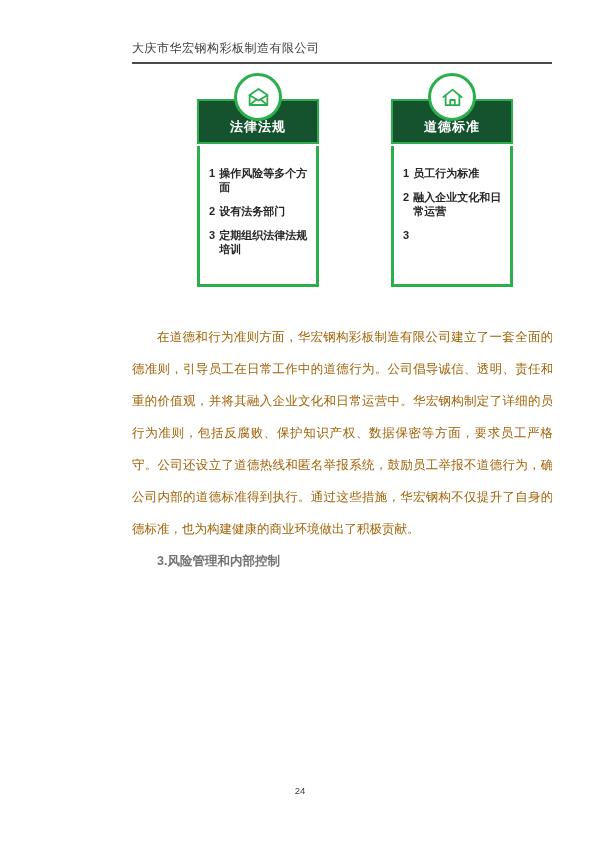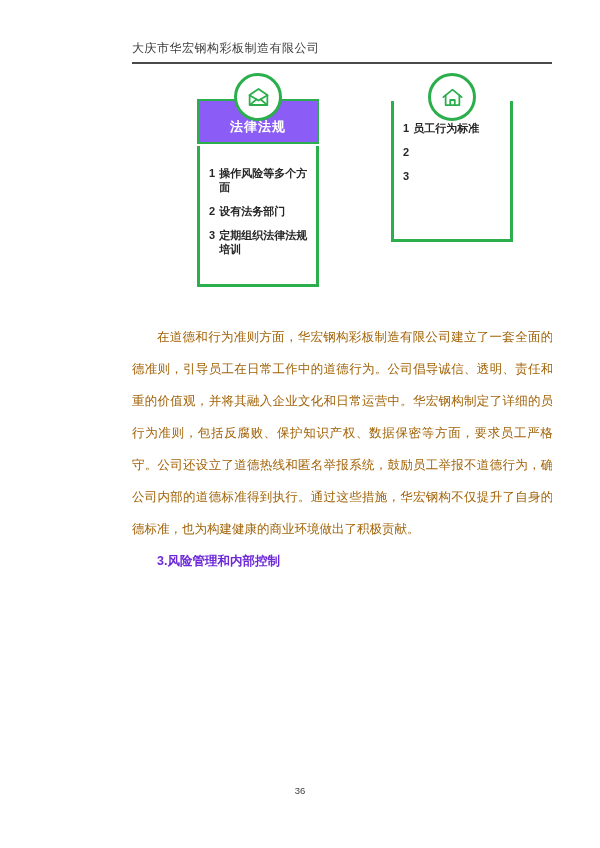--- a/index.html
+++ b/index.html
@@ -49,21 +49,21 @@
     border-radius: 50%;
     display: flex;
     align-items: center;
     justify-content: center;
     z-index: 2;
   }
   .card-circle svg { display: block; }
 
   .card-bar {
     height: 45px;
-    background: #8b5cf6;
+    background: #14532d;
     border: 2px solid #2bae4c;
     display: flex;
     align-items: flex-end;
     justify-content: center;
     padding-bottom: 6px;
     color: #ffffff;
     font-weight: bold;
     font-size: 13px;
     letter-spacing: 1px;
   }
@@ -96,21 +96,21 @@
     font-size: 12.5px;
     line-height: 32px;
     color: #a16207;
     text-align: justify;
   }
   .para { text-indent: 2em; }
   .p1 { top: 321px; }
   .heading {
     top: 545px;
     font-weight: bold;
-    color: #6d28d9;
+    color: #737373;
     text-indent: 2em;
     text-align: left;
   }
   .p2 { top: 577px; }
 
   
   .page-footer {
     position: absolute;
     left: 0;
     top: 785px;
@@ -162,34 +162,38 @@
   <div class="card right">
     <div class="card-circle">
       <span>
         <svg width="25" height="25" viewBox="0 0 24 24" fill="none" stroke="#2bae4c" stroke-width="1.7" stroke-linejoin="round" stroke-linecap="round">
           <path d="M3.2 11.6 L12 4.4 L20.8 11.6"></path>
           <path d="M5.4 9.9 V19.3 H18.6 V9.9"></path>
           <path d="M9.8 19.3 V14.4 H14.2 V19.3"></path>
         </svg>
       </span>
     </div>
+    <div class="card-bar">
+      <span>道德标准</span>
+    </div>
     <div class="card-body">
       <div class="card-item">
         <span class="num">1</span>
         <span>员工行为标准</span>
       </div>
       <div class="card-item">
         <span class="num">2</span>
+        <span>融入企业文化和日常运营</span>
       </div>
       <div class="card-item">
         <span class="num">3</span>
       </div>
     </div>
   </div>
 
   <div class="body-text para p1">在道德和行为准则方面，华宏钢构彩板制造有限公司建立了一套全面的道德准则，引导员工在日常工作中的道德行为。公司倡导诚信、透明、责任和尊重的价值观，并将其融入企业文化和日常运营中。华宏钢构制定了详细的员工行为准则，包括反腐败、保护知识产权、数据保密等方面，要求员工严格遵守。公司还设立了道德热线和匿名举报系统，鼓励员工举报不道德行为，确保公司内部的道德标准得到执行。通过这些措施，华宏钢构不仅提升了自身的道德标准，也为构建健康的商业环境做出了积极贡献。</div>
 
   <div class="body-text heading">3.风险管理和内部控制</div>
 
 
-  <div class="page-footer">36</div>
+  <div class="page-footer">24</div>
 
 </div>
 
 </body></html>

